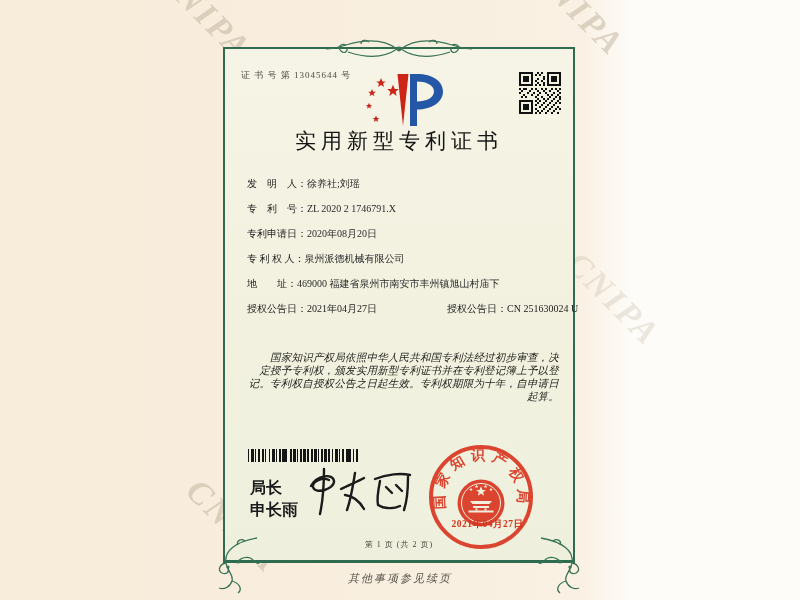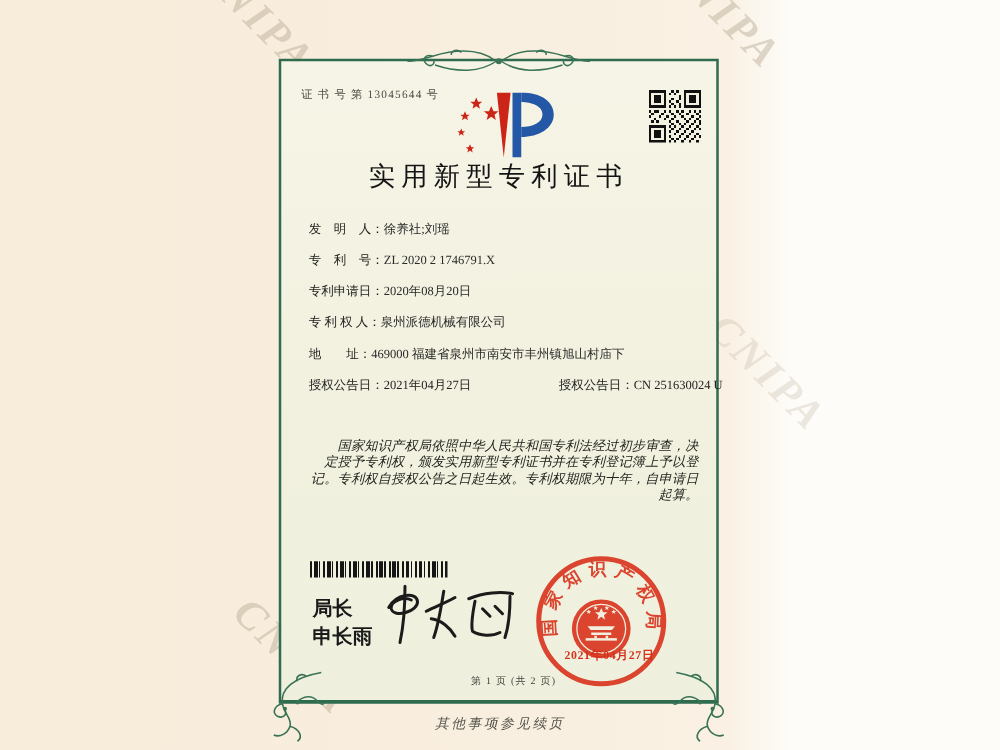--- a/index.html
+++ b/index.html
@@ -37,21 +37,21 @@
     background:repeating-linear-gradient(90deg,#151515 0,#151515 1.5px,transparent 1.5px,transparent 3px,
       #151515 3px,#151515 6px,transparent 6px,transparent 7px,
       #151515 7px,#151515 8px,transparent 8px,transparent 10.5px);}
   .director{position:absolute;left:25px;top:428px;font-family:"Liberation Sans","DejaVu Sans",sans-serif;
             font-weight:bold;font-size:16px;color:#1a1a1a;line-height:22px;}
   .signature{position:absolute;left:78px;top:415px;}
   .seal{position:absolute;left:200px;top:392px;}
   .seal-date{position:absolute;left:205px;top:469px;width:115px;text-align:center;
              font-size:9.5px;font-weight:bold;color:#d3331b;letter-spacing:0.5px;z-index:3;}
   .page-foot{position:absolute;left:0;bottom:10px;width:100%;text-align:center;
-             font-size:8px;color:#44443e;letter-spacing:1px;padding-left:12px;}
+             font-size:8px;color:#44443e;letter-spacing:1px;}
   .continuation{position:absolute;left:223px;top:571px;width:354px;text-align:center;
                 font-size:11px;font-style:italic;color:#55554c;letter-spacing:2px;}
   svg{display:block;}
 </style>
 </head>
 <body>
 
 <div id="stage">
   <div class="cream-band"></div>
 

